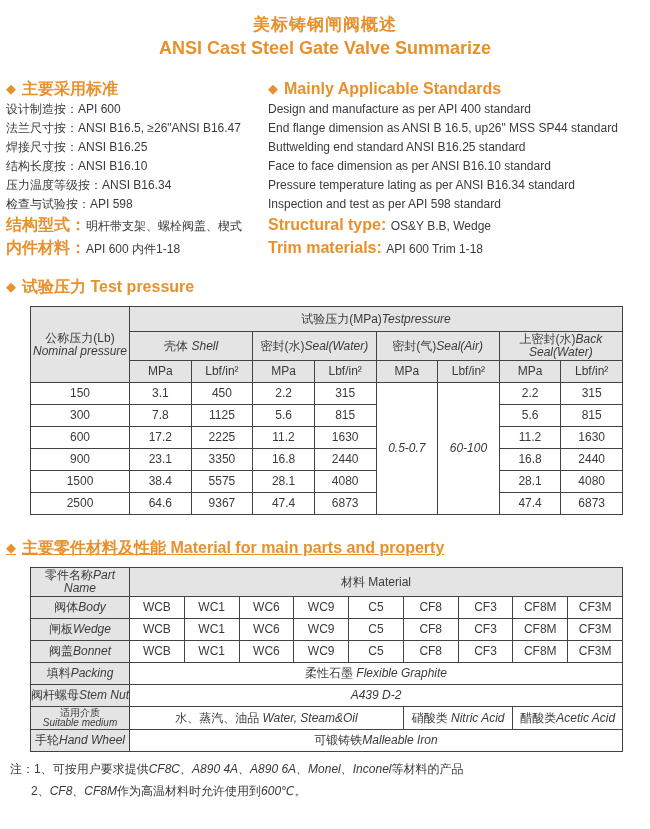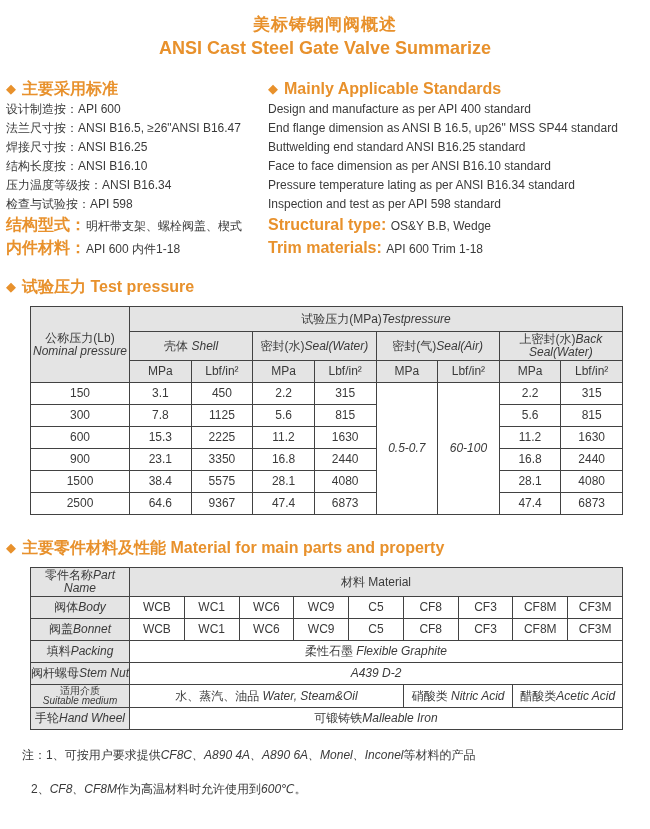--- a/index.html
+++ b/index.html
@@ -24,33 +24,33 @@
   .col-l{width:262px;flex:none;}
   .col-r{flex:1;min-width:0;}
   .sec-head{color:var(--orange);font-weight:bold;font-size:16px;line-height:22px;white-space:nowrap;}
   .sec-head .dia{font-size:13px;margin-right:6px;vertical-align:1px;}
   .std-item{font-size:12px;line-height:19px;white-space:nowrap;}
   .big-row{line-height:21px;white-space:nowrap;}
   .big-label{color:var(--orange);font-weight:bold;font-size:16px;}
   .big-val{font-size:12px;}
   
   .section-head{margin:16px 0 0 6px;}
-  .section-head.m2{margin-top:22px;}
+  .section-head.m2{margin-top:22px;text-decoration:underline;}
   
   table{border-collapse:collapse;table-layout:fixed;margin:8px 0 0 30px;width:593px;}
   td{border:1px solid var(--line);text-align:center;vertical-align:middle;
      font-size:12px;line-height:13px;padding:1px 0;height:19px;overflow:hidden;}
   .hd{background:var(--hdbg);}
   .en{font-style:italic;}
   .i{font-style:italic;}
   .small2{font-size:10px;line-height:10px;}
   .h-tall{height:22px;}
   
   .notes{margin:8px 0 0 6px;font-size:12px;line-height:18px;}
-  .notes p{margin:16px;}
+  .notes p{margin:4px;}
   .notes .l2{margin-left:25px;}
 </style>
 </head>
 <body>
 
 <div class="page">
 
   <div class="titles">
     <div class="title-zh">美标铸钢闸阀概述</div>
     <div class="title-en">ANSI Cast Steel Gate Valve Summarize</div>
@@ -134,21 +134,21 @@
       <td>300</td>
       <td>7.8</td>
       <td>1125</td>
       <td>5.6</td>
       <td>815</td>
       <td>5.6</td>
       <td>815</td>
     </tr>
     <tr>
       <td>600</td>
-      <td>15.3</td>
+      <td>17.2</td>
       <td>2225</td>
       <td>11.2</td>
       <td>1630</td>
       <td>11.2</td>
       <td>1630</td>
     </tr>
     <tr>
       <td>900</td>
       <td>23.1</td>
       <td>3350</td>
@@ -204,20 +204,32 @@
       <td>WC1</td>
       <td>WC6</td>
       <td>WC9</td>
       <td>C5</td>
       <td>CF8</td>
       <td>CF3</td>
       <td>CF8M</td>
       <td>CF3M</td>
     </tr>
     <tr>
+      <td class="hd"><span>闸板</span><span class="en">Wedge</span></td>
+      <td>WCB</td>
+      <td>WC1</td>
+      <td>WC6</td>
+      <td>WC9</td>
+      <td>C5</td>
+      <td>CF8</td>
+      <td>CF3</td>
+      <td>CF8M</td>
+      <td>CF3M</td>
+    </tr>
+    <tr>
       <td class="hd"><span>阀盖</span><span class="en">Bonnet</span></td>
       <td>WCB</td>
       <td>WC1</td>
       <td>WC6</td>
       <td>WC9</td>
       <td>C5</td>
       <td>CF8</td>
       <td>CF3</td>
       <td>CF8M</td>
       <td>CF3M</td>

